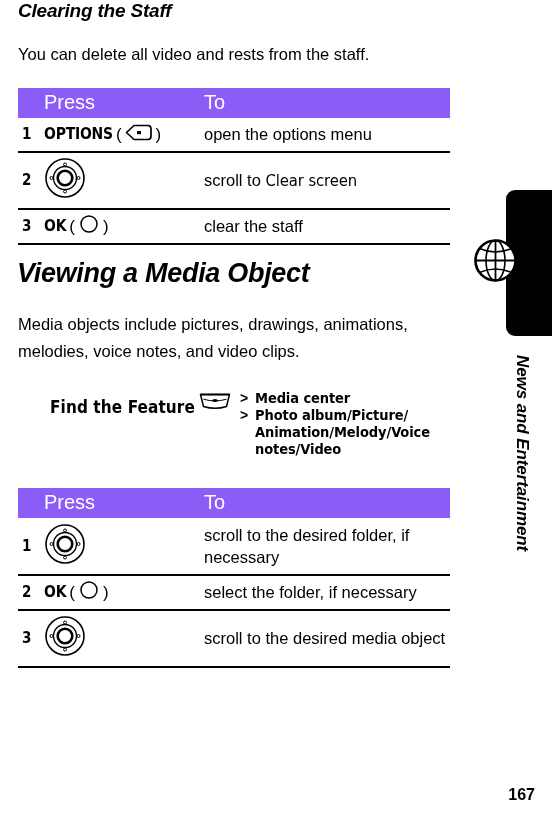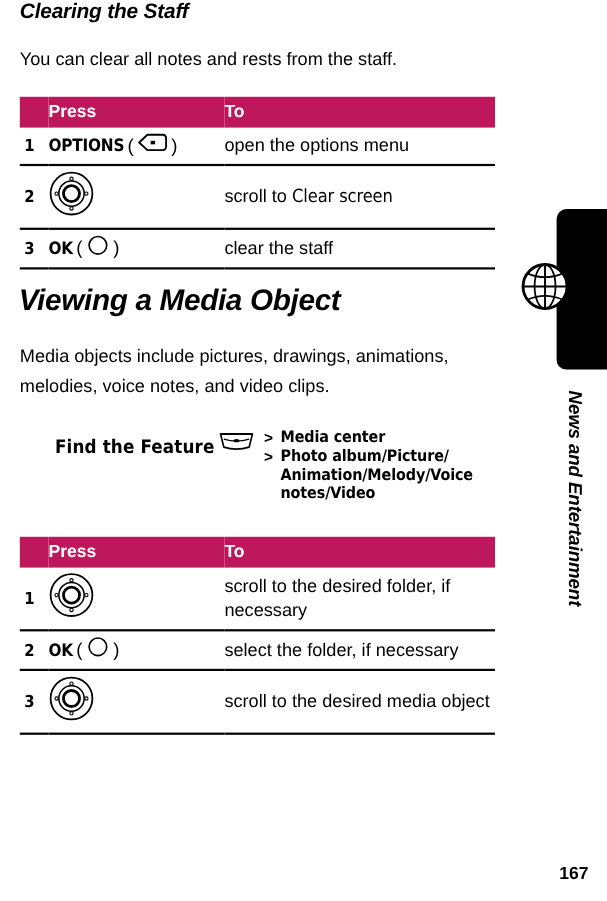--- a/index.html
+++ b/index.html
@@ -51,24 +51,24 @@
 
   
   .tbl {
     position: absolute;
     left: 18px;
     width: 432px;
     border-collapse: collapse;
     table-layout: fixed;
   }
   .tbl thead th {
-    background: #be185d;
+    background: #8b5cf6;
     color: #ffffff;
-    font-size: 16px;
-    font-weight: bold;
+    font-size: 20px;
+    font-weight: normal;
     text-align: left;
     padding: 3px 0 4px 0;
     height: 21px;
     vertical-align: middle;
   }
   .tbl th.c-num { width: 26px; }
   .tbl th.c-press { width: 160px; }
   .tbl th.c-to { width: 246px; }
 
   .tbl tbody td {
@@ -190,21 +190,21 @@
     font-size: 16px;
   }
 </style>
 </head>
 <body>
 
 <div class="page">
 
   <div class="h-small" style="top:0px;">Clearing the Staff</div>
 
-  <div class="body-text" style="top:41px;">You can clear all notes and rests from the staff.</div>
+  <div class="body-text" style="top:41px;">You can delete all video and rests from the staff.</div>
 
   <table class="tbl" style="top:88px;">
     <thead>
       <tr>
         <th class="c-num"></th>
         <th class="c-press">Press</th>
         <th class="c-to">To</th>
       </tr>
     </thead>
     <tbody>

